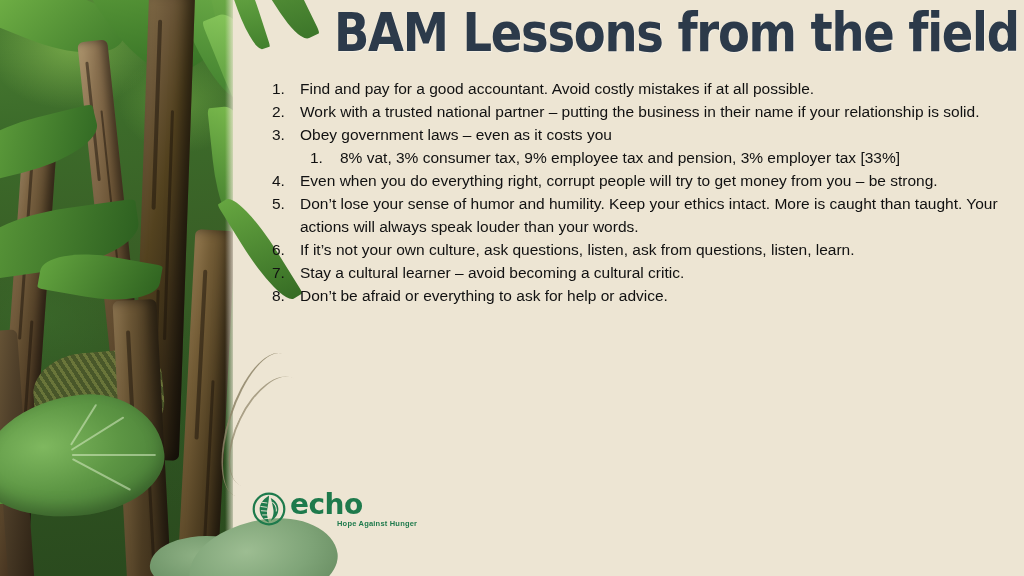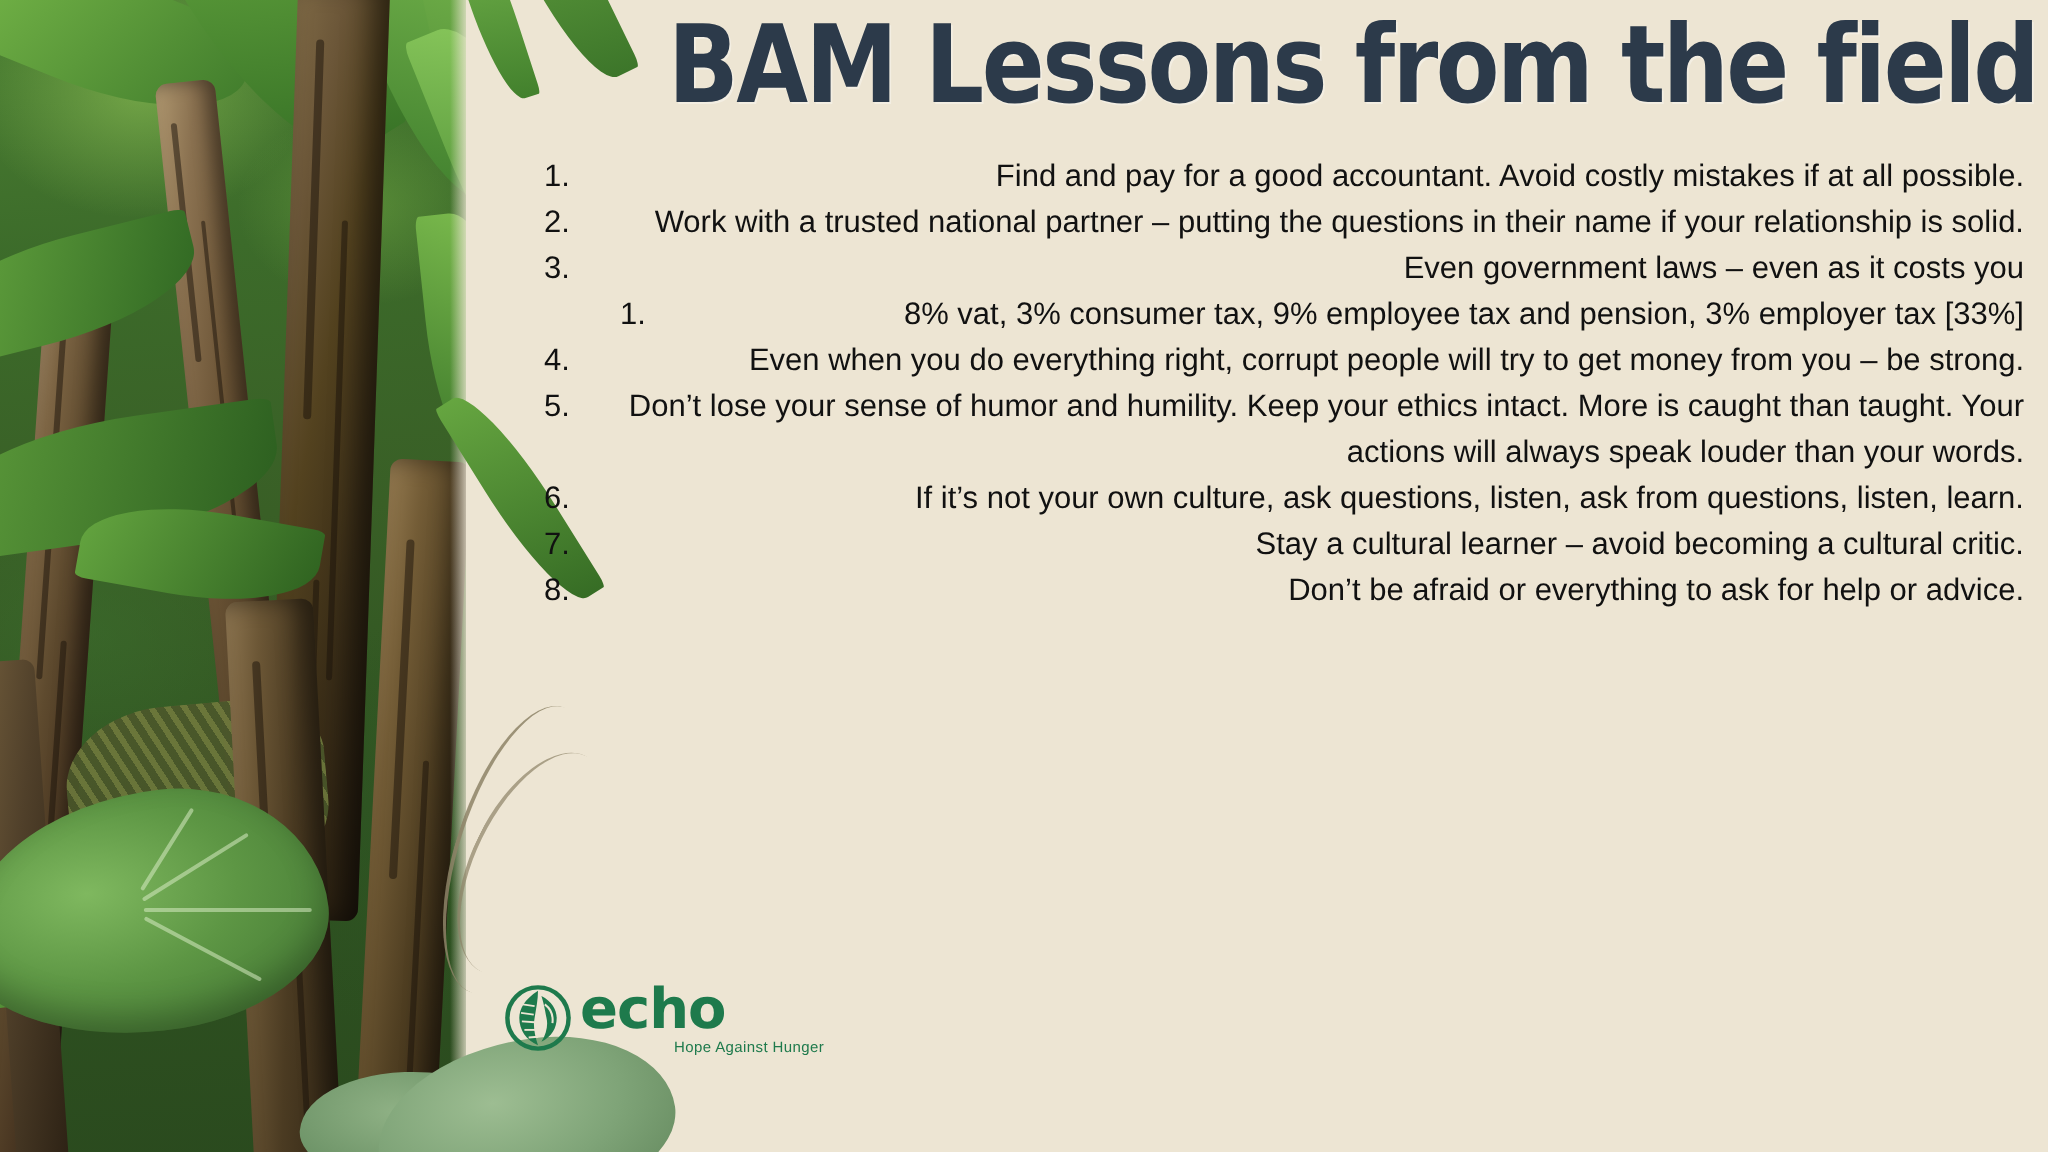--- a/index.html
+++ b/index.html
@@ -238,21 +238,20 @@
     align-items: flex-start;
     margin: 0;
   }
   .li .num {
     width: 28px;
     flex: 0 0 28px;
     text-align: left;
   }
   .li .txt {
     flex: 1 1 auto;
-    text-align: right;
   }
   .li.sub {
     padding-left: 38px;
   }
   .li.sub .num {
     width: 30px;
     flex: 0 0 30px;
   }
 
   
@@ -268,21 +267,21 @@
   #logo-word {
     font-family: "DejaVu Sans", sans-serif;
     font-weight: bold;
     font-size: 28px;
     line-height: 26px;
     color: #1E7A4C;
     letter-spacing: -0.5px;
   }
   #logo-tagline {
     font-family: "Liberation Sans", sans-serif;
-    font-weight: normal;
+    font-weight: bold;
     font-size: 7.5px;
     line-height: 9px;
     color: #1E7A4C;
     letter-spacing: 0.2px;
     margin-top: 1px;
     margin-left: 2px;
     padding-left: 45px;
   }
 </style>
 </head>
@@ -353,26 +352,26 @@
 
   <div id="body-list">
 
     <div class="li">
       <span class="num">1.</span>
       <span class="txt">Find and pay for a good accountant.  Avoid costly mistakes if at all possible.</span>
     </div>
 
     <div class="li">
       <span class="num">2.</span>
-      <span class="txt">Work with a trusted national partner – putting the questions in their name if your relationship is solid.</span>
+      <span class="txt">Work with a trusted national partner – putting the business in their name if your relationship is solid.</span>
     </div>
 
     <div class="li">
       <span class="num">3.</span>
-      <span class="txt">Even government laws – even as it costs you</span>
+      <span class="txt">Obey government laws – even as it costs you</span>
     </div>
 
     <div class="li sub">
       <span class="num">1.</span>
       <span class="txt">8% vat, 3% consumer tax, 9% employee tax and pension, 3% employer tax [33%]</span>
     </div>
 
     <div class="li">
       <span class="num">4.</span>
       <span class="txt">Even when you do everything right, corrupt people will try to get money from you – be strong.</span>

